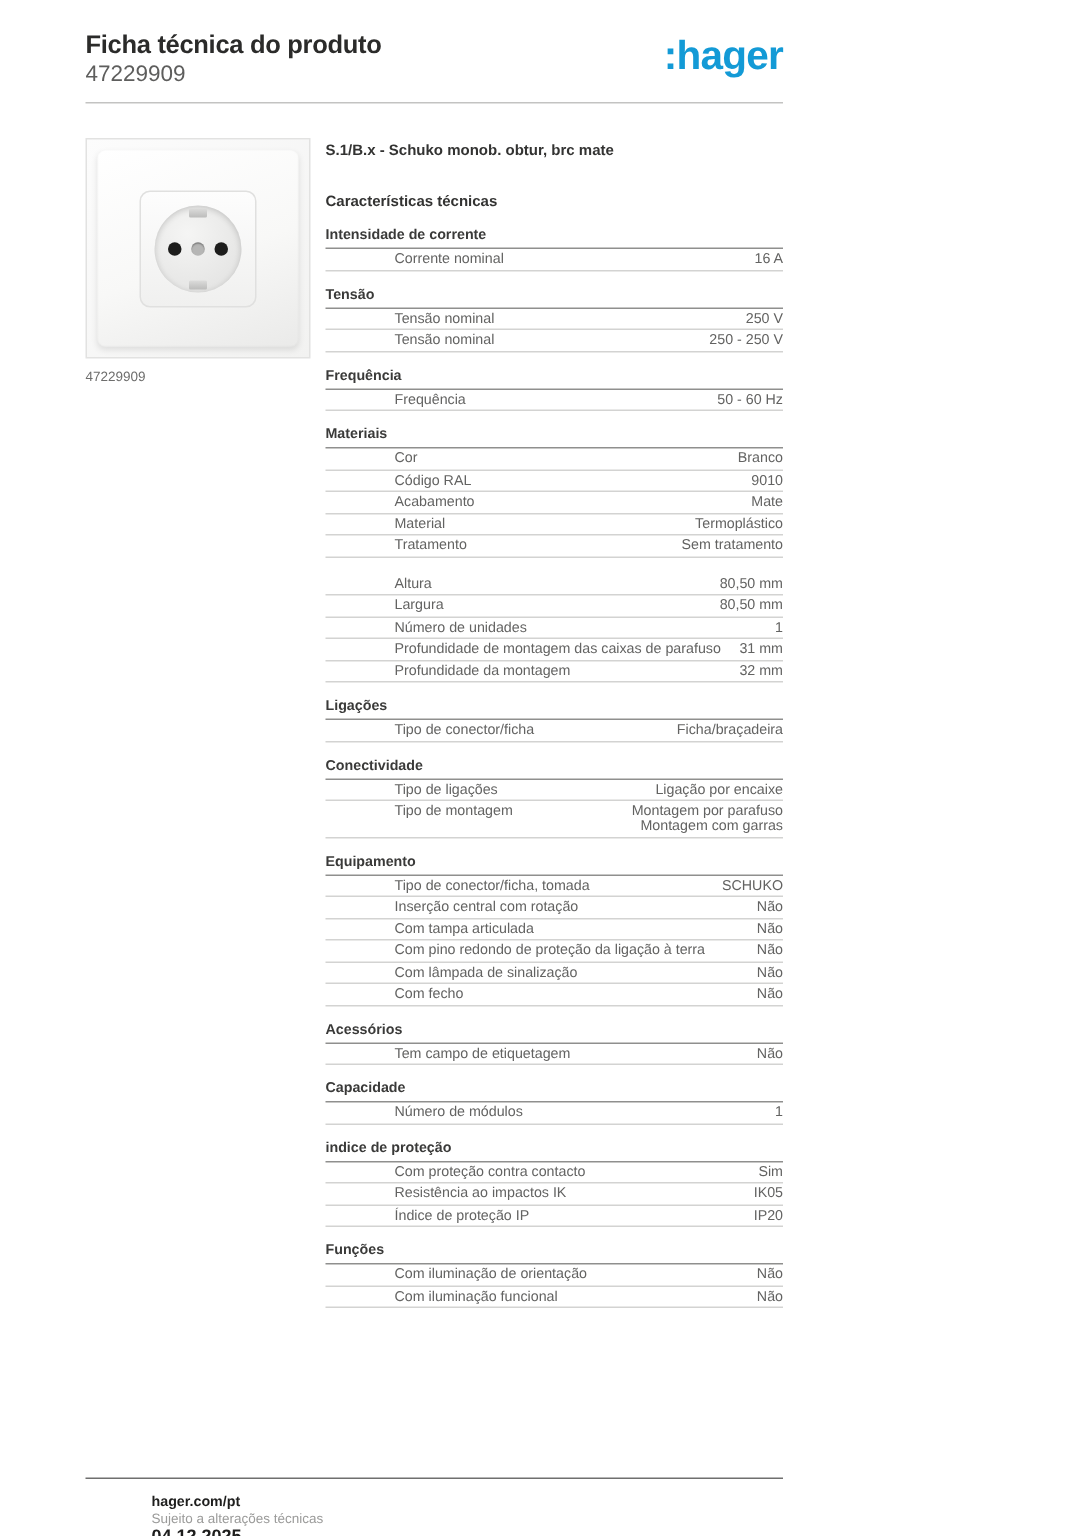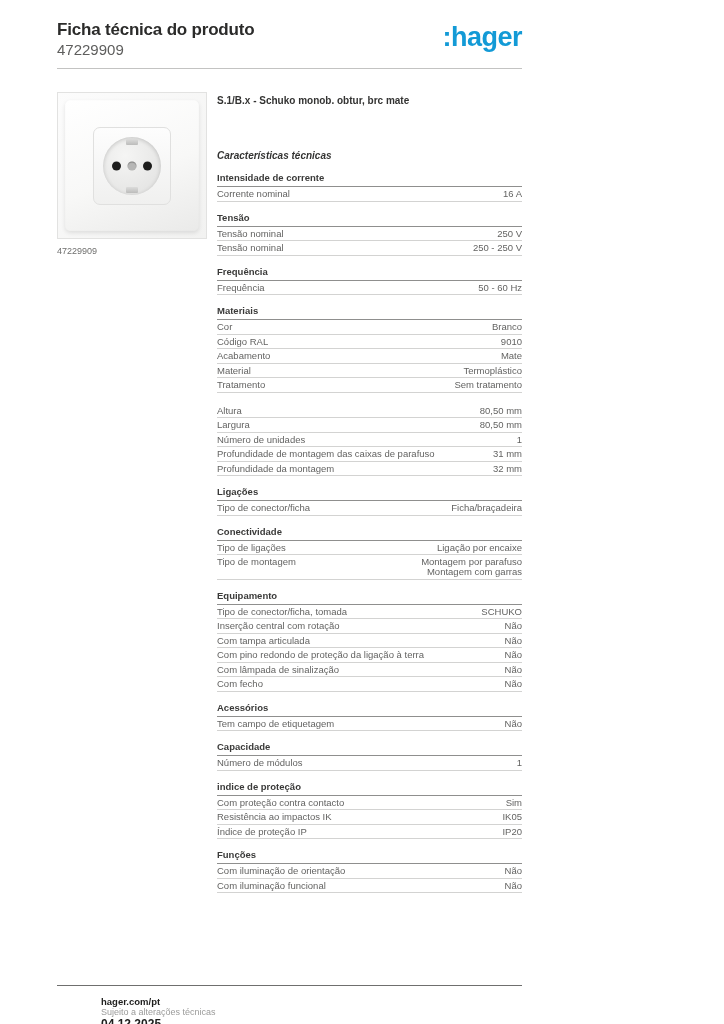--- a/index.html
+++ b/index.html
@@ -58,35 +58,35 @@
   .hole.left { left: 9px; } .hole.right { right: 9px; }
   .screw { position: absolute; left: 50%; top: 50%; width: 9px; height: 9px; border-radius: 50%;
     background: #b6b6b5; transform: translate(-50%,-50%); box-shadow: inset 0 1px 1px rgba(0,0,0,0.3); }
   .clip { position: absolute; left: 50%; width: 12px; height: 6px; transform: translateX(-50%);
     background: linear-gradient(#dcdcdb, #bcbcbb); border-radius: 1px; }
   .clip.top { top: 2px; } .clip.bottom { bottom: 2px; }
   .photo-caption { margin-top: 7px; font-size: 9px; color: #6e6e6d; }
 
   
   .product-name { font-size: 10px; font-weight: bold; color: #333332; line-height: 12px; margin-top: 3px; }
-  .chars-title { font-size: 10px; font-weight: bold; color: #333332; line-height: 12px; margin-top: 43px; font-style: italic; }
+  .chars-title { font-size: 10px; font-weight: bold; color: #333332; line-height: 12px; margin-top: 22px; }
 
   .spec-section { margin-top: 11px; }
   .section-title {
     font-size: 9.5px; font-weight: bold; color: #3a3a39;
     line-height: 10px; padding-bottom: 3px;
     border-bottom: 1px solid #8f8f8e;
   }
   .row {
     display: flex; justify-content: space-between; align-items: flex-start;
     font-size: 9.5px; color: #636362;
     line-height: 10px; padding: 2px 0 1.5px 0;
     border-bottom: 1px solid #d3d3d2;
   }
-  .row-label { text-align: left; padding-right: 12px; }
+  .row-label { text-align: left; padding-right: 12px; margin-left: 46px; }
   .row-value { text-align: right; white-space: pre-line; flex-shrink: 0; }
 
   
   footer { position: absolute; left: 57px; right: 50px; top: 985px; }
   .footer-rule { border-top: 1px solid #6f6f6e; }
   .footer-row { display: flex; justify-content: space-between; align-items: baseline; margin-top: 10px; flex-direction: column; }
   .f-left  { font-size: 9.5px; font-weight: bold; color: #1e1e1d; }
   .f-center{ font-size: 9px;  color: #9b9b9a; }
   .f-right { font-size: 12px; font-weight: bold; color: #1e1e1d; margin-left: 44px; }
 </style>

